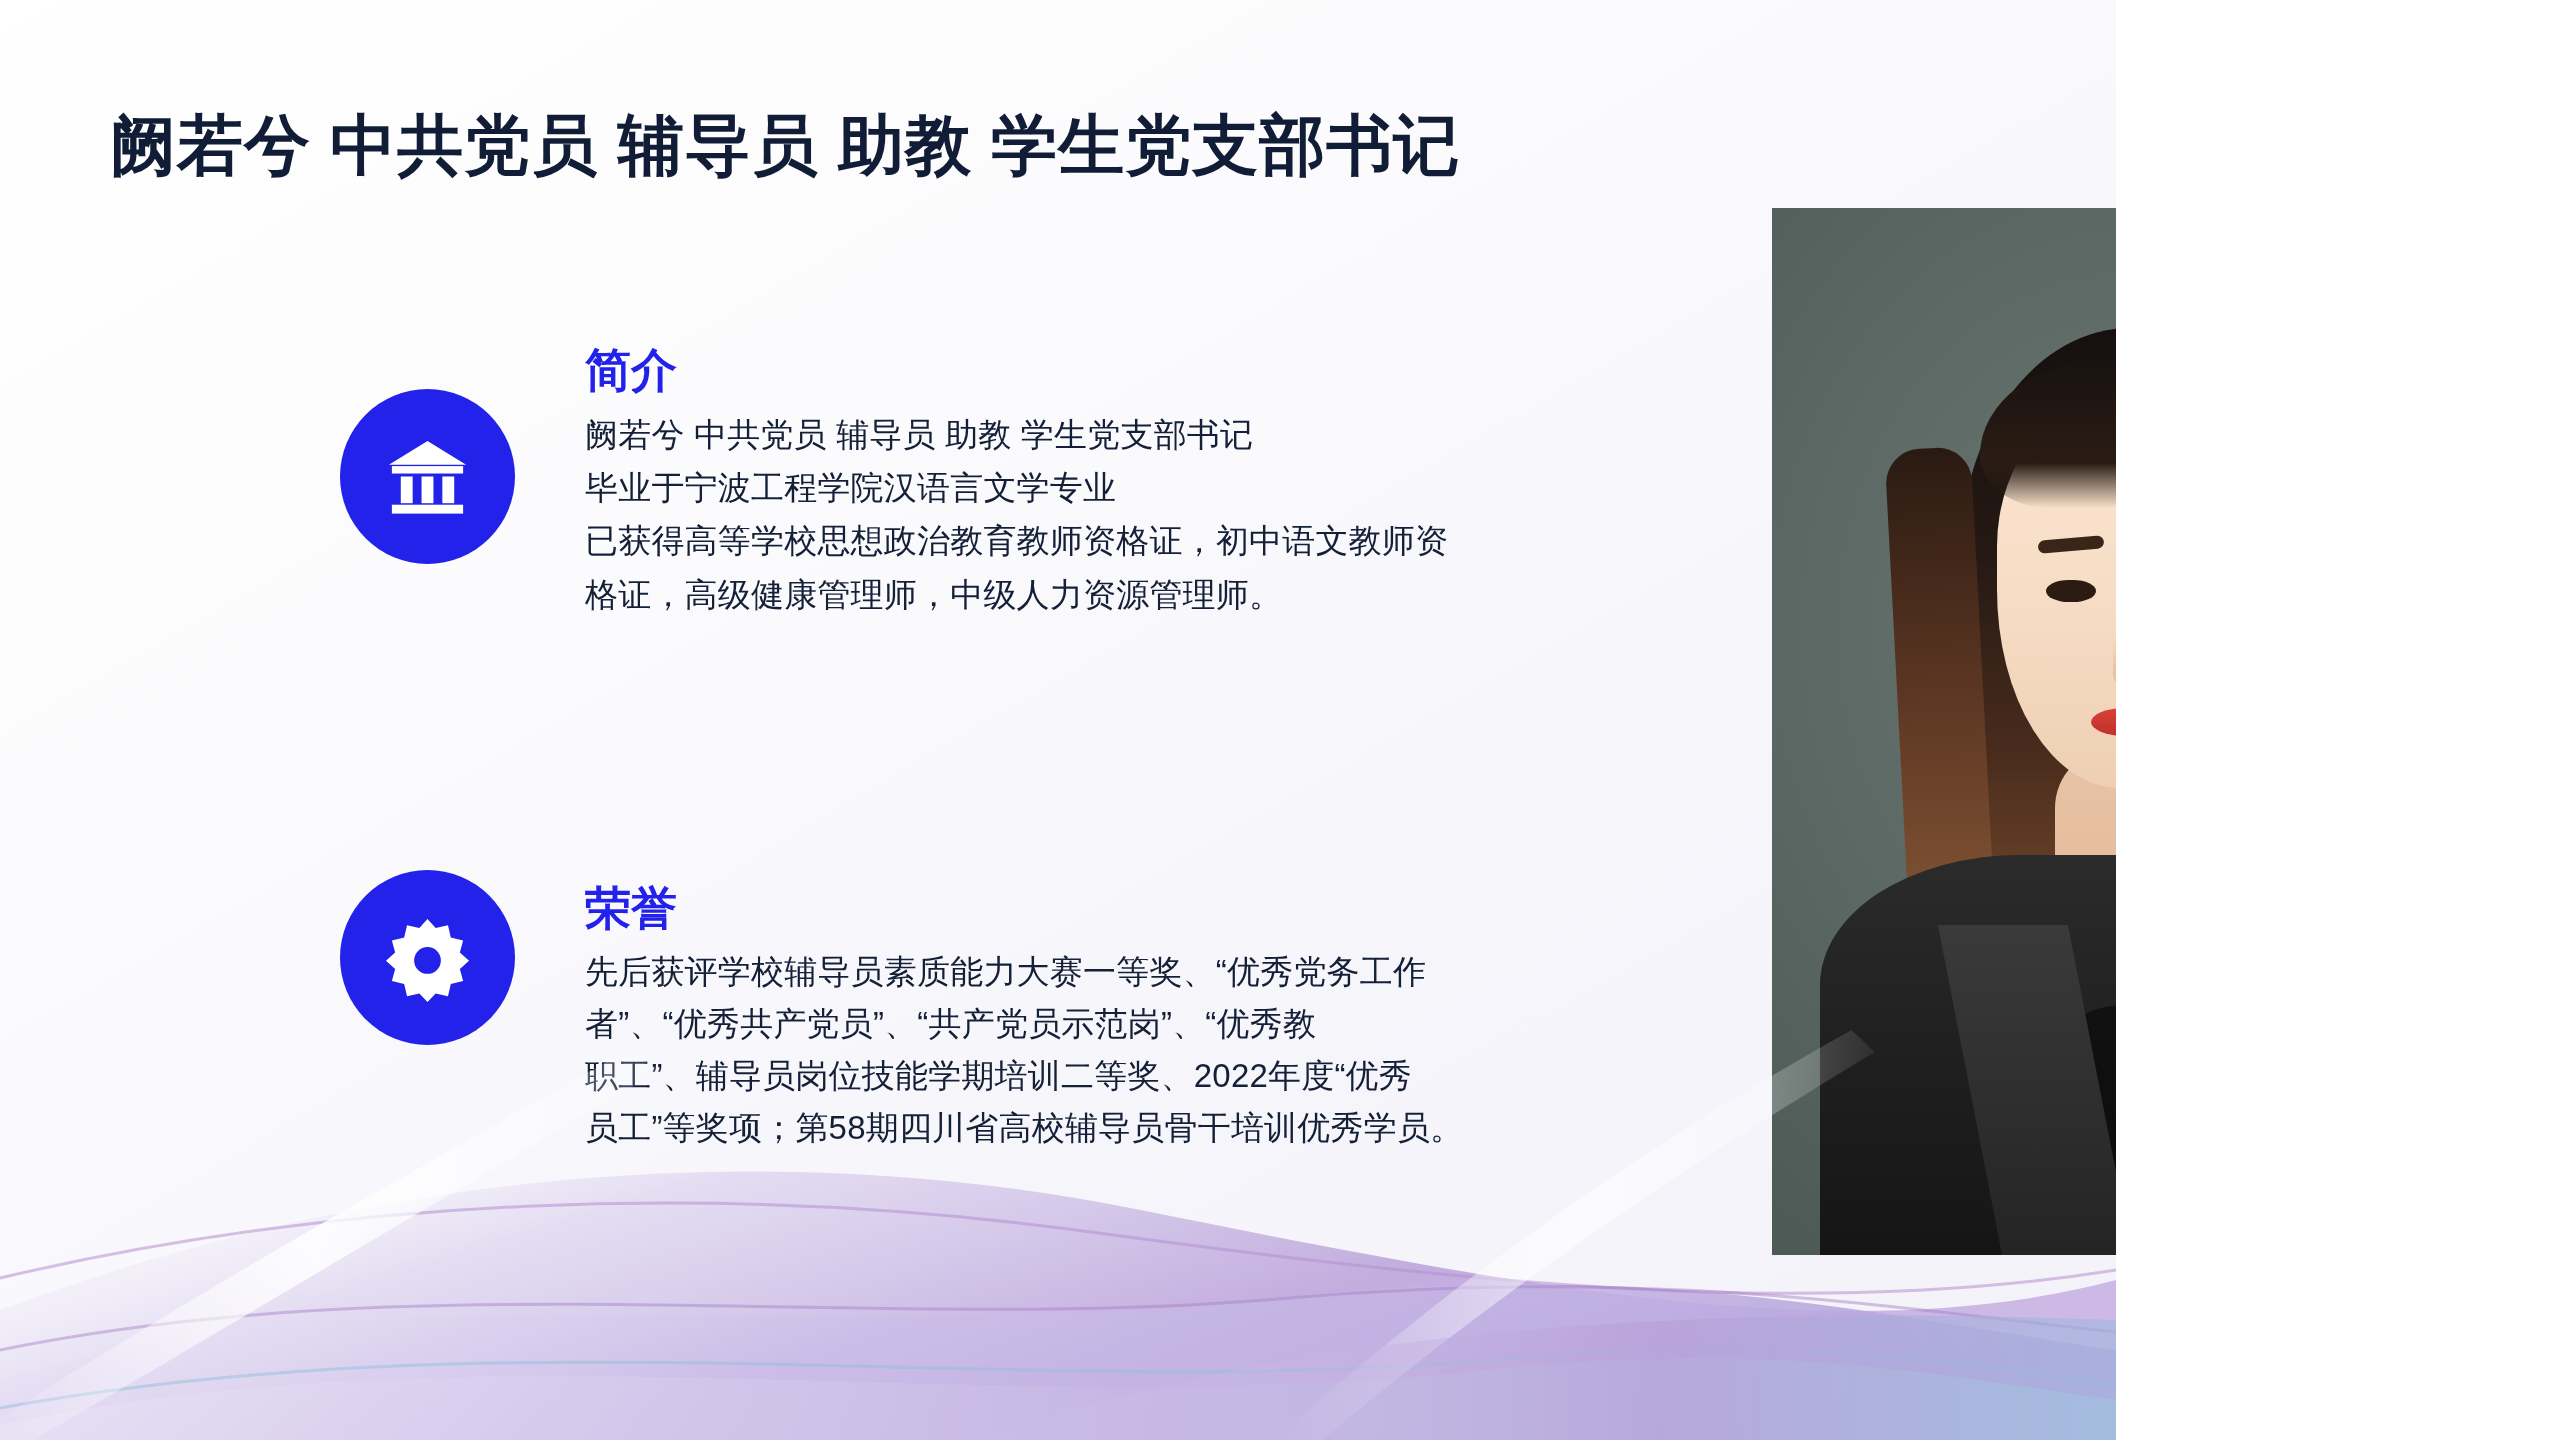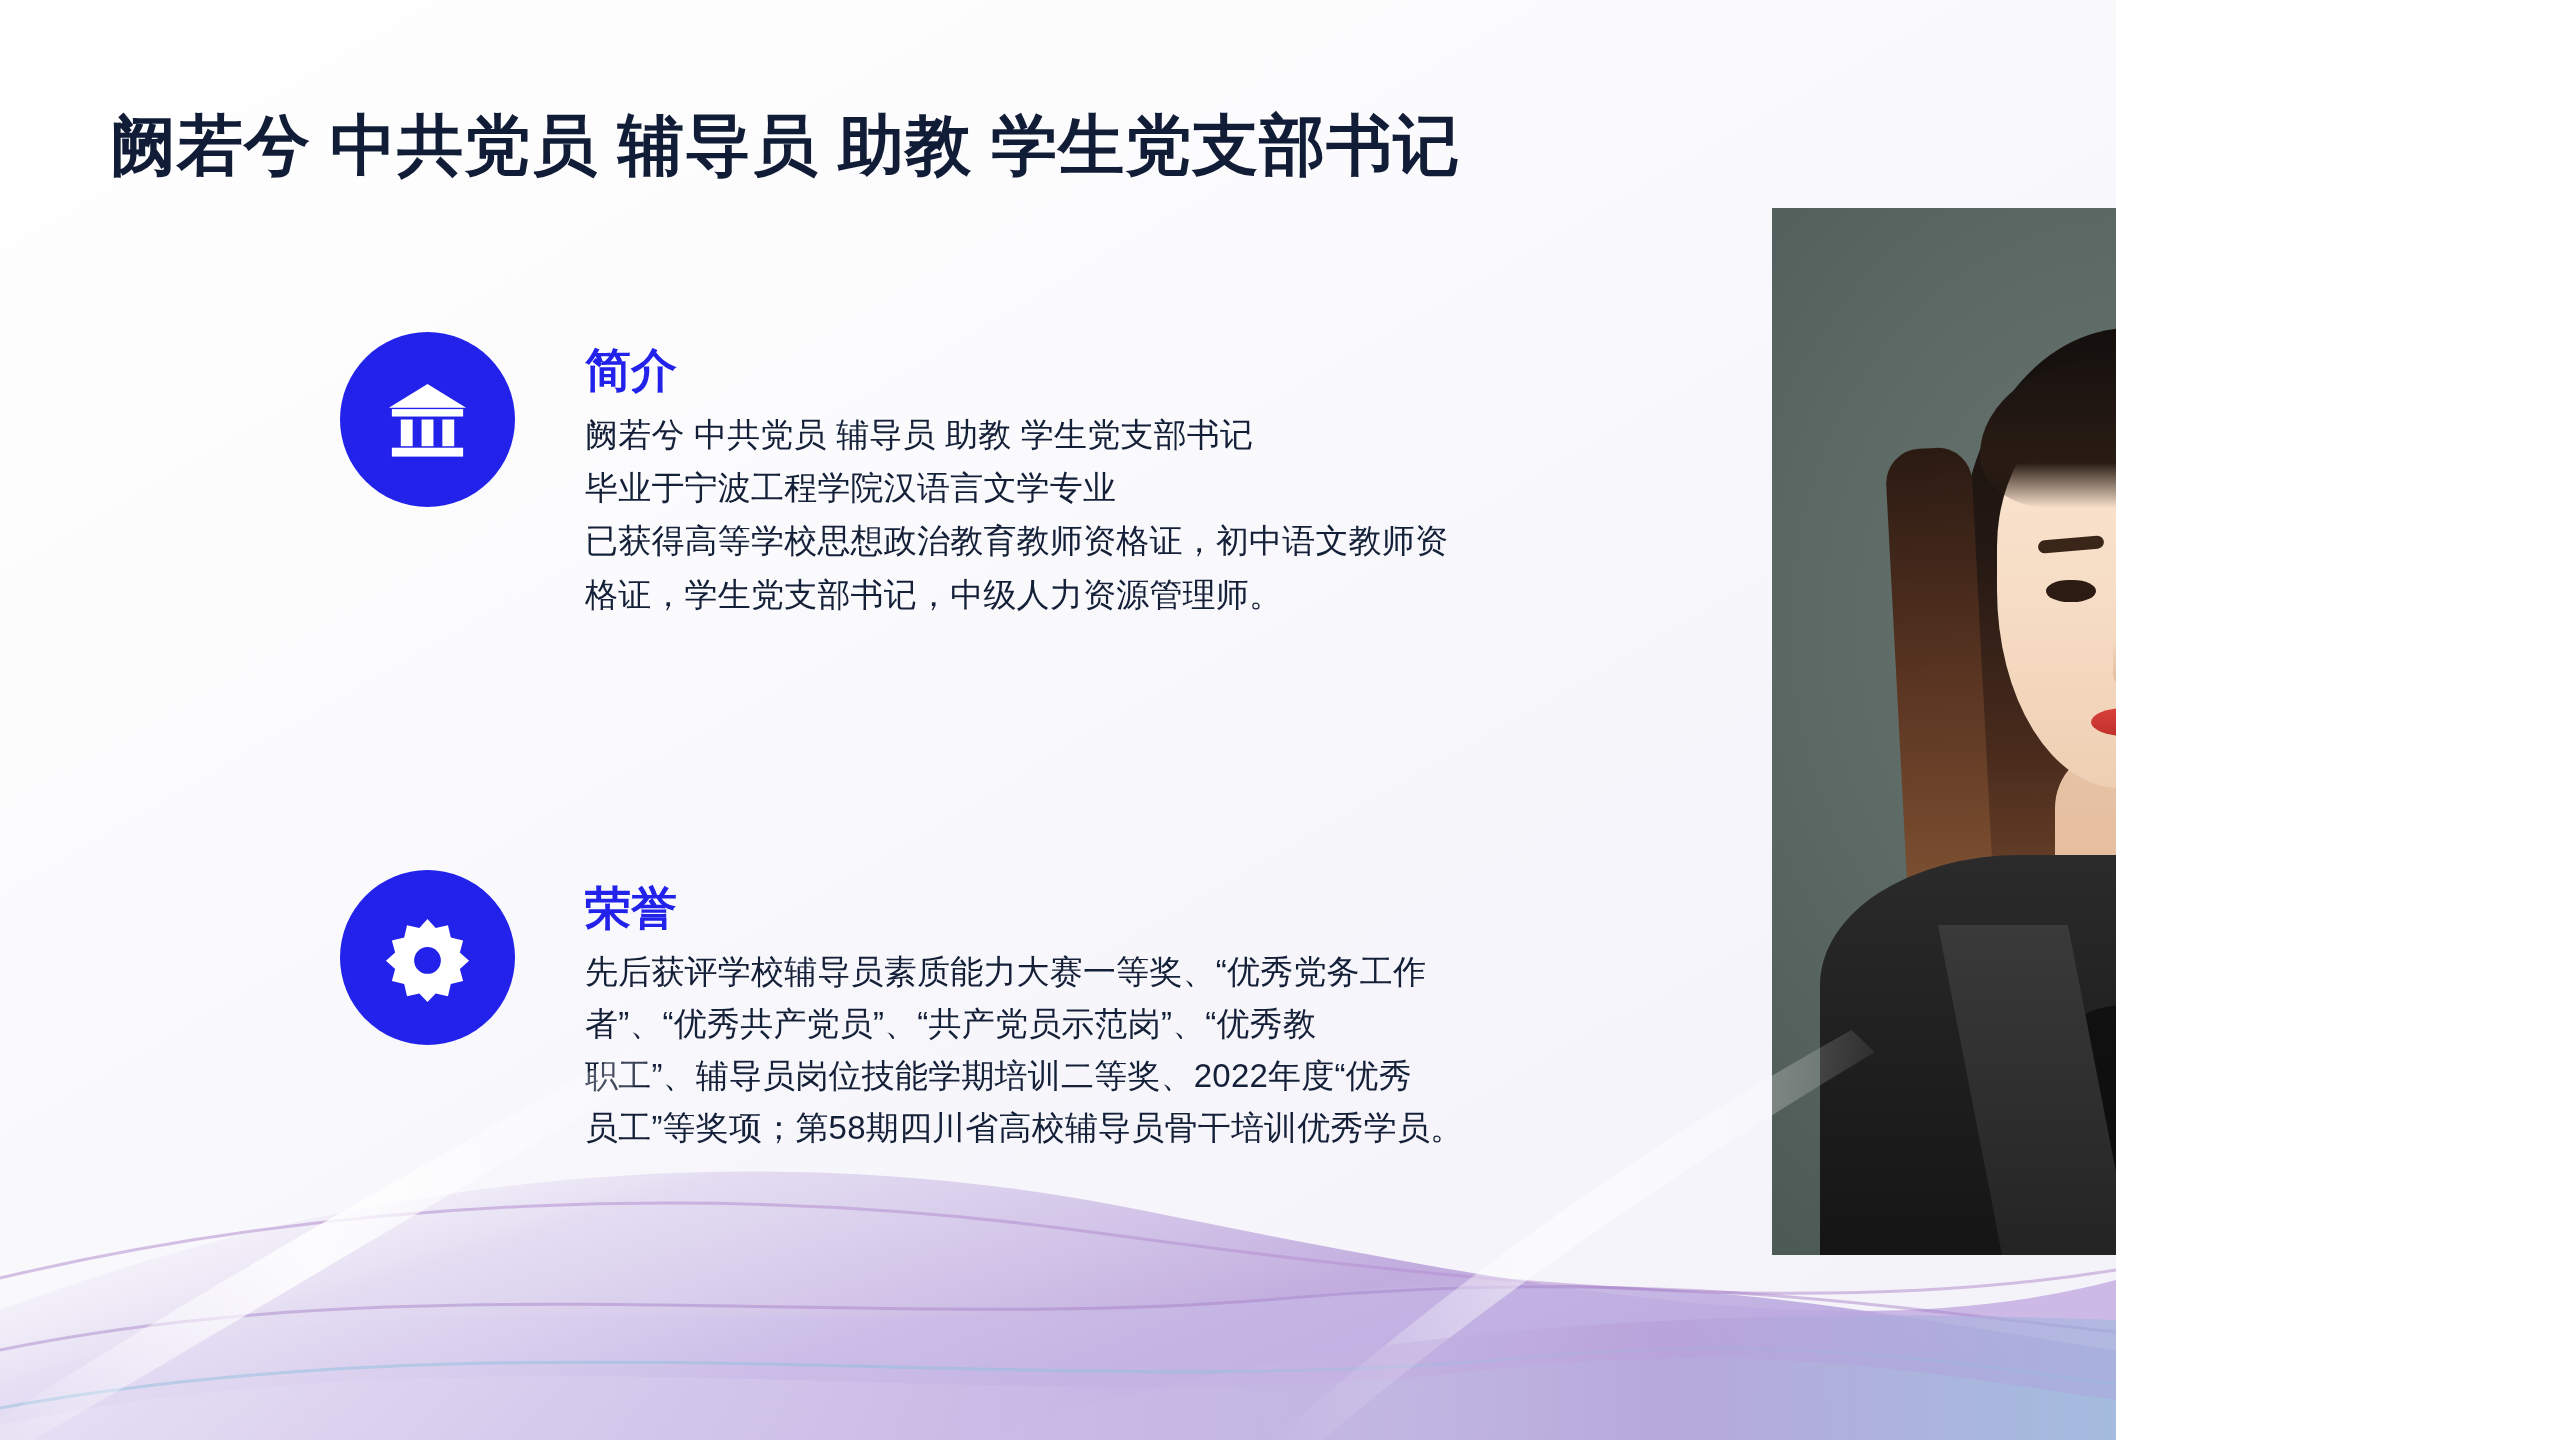--- a/index.html
+++ b/index.html
@@ -40,21 +40,21 @@
     white-space: nowrap;
     line-height: 1.15;
   }
 
   
   .block {
     position: absolute;
     display: flex;
     align-items: flex-start;
   }
-  #block-intro { left: 340px; top: 330px; }
+  #block-intro { left: 340px; top: 330px; align-items: center; }
   #block-honor { left: 340px; top: 868px; }
 
   .icon-circle {
     width: 175px;
     height: 175px;
     border-radius: 50%;
     background: #2222ea;
     flex: 0 0 auto;
     display: flex;
     align-items: center;
@@ -261,21 +261,21 @@
         <rect x="8" y="51" width="48" height="6" fill="#ffffff"></rect>
       </svg>
     </div>
 
     <div class="block-text">
       <div class="block-heading">简介</div>
       <div class="block-body">
         <span class="ln">阙若兮 中共党员 辅导员 助教 学生党支部书记</span>
         <span class="ln">毕业于宁波工程学院汉语言文学专业</span>
         <span class="ln">已获得高等学校思想政治教育教师资格证，初中语文教师资</span>
-        <span class="ln">格证，学生党支部书记，中级人力资源管理师。</span>
+        <span class="ln">格证，高级健康管理师，中级人力资源管理师。</span>
       </div>
     </div>
   </div>
 
   <div class="block" id="block-honor">
 
     <div class="icon-circle">
       <svg width="95" height="95" viewBox="0 0 64 64" aria-hidden="true">
         <path fill="#ffffff" d="
           M32 6

